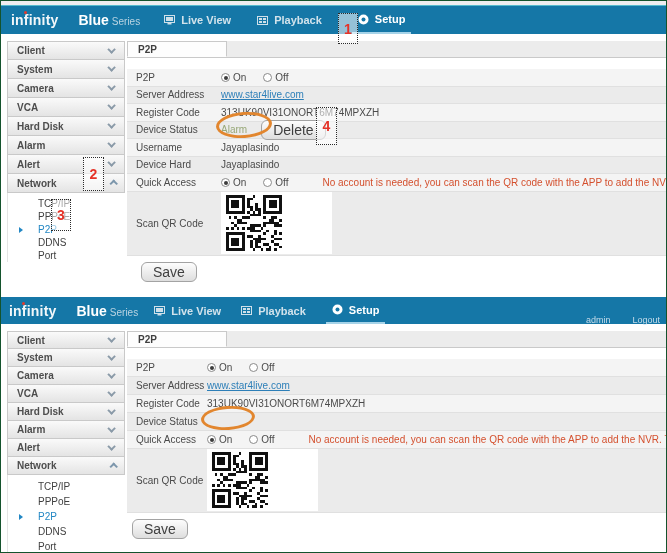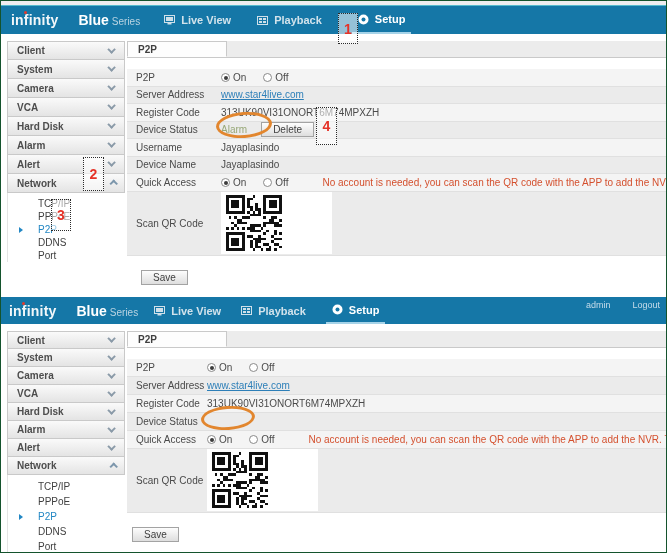--- a/index.html
+++ b/index.html
@@ -14,21 +14,21 @@
   .hdr { position:relative; height:28px; background:#1577a7; display:flex; align-items:center; }
   .logo { display:flex; align-items:baseline; margin-left:10px; white-space:nowrap; }
   .logo-main { position:relative; color:#f2f7fa; font-size:14px; font-weight:bold; letter-spacing:0.2px; }
   .logo-dot { position:absolute; top:-1px; left:13px; width:3px; height:3px; background:#e33a2c; border-radius:50%; }
   .logo-bold { color:#ffffff; font-size:14px; font-weight:bold; margin-left:20px; }
   .logo-light { color:#bad4e2; font-size:10px; margin-left:3px; }
   .nav { display:flex; align-items:center; height:100%; }
   .nav-item { display:flex; align-items:center; gap:6px; height:100%; padding:0 6px; color:#d2e3ec; font-size:11px; font-weight:bold; cursor:pointer; }
   .nav-item.active { color:#ffffff; border-bottom:2px solid #a6d3e8; }
   .nav-item svg { display:block; }
-  .session { position:absolute; top:3px; right:8px; display:flex; gap:22px; }
+  .session { position:absolute; top:18px; right:8px; display:flex; gap:22px; }
   .session span { color:#c6dcea; font-size:9px; cursor:pointer; }
 
   
   .body { display:flex; }
   .sidebar { width:126px; padding:7px 0 0 6px; flex:none; }
   .grp { display:flex; align-items:center; justify-content:space-between; width:118px; padding:0 8px 0 9px; background:linear-gradient(#fafafa,#e4e4e4); border:1px solid #c9c9c9; border-top:none; color:#4d4d4d; font-size:10px; font-weight:bold; cursor:pointer; }
   .grp.first { border-top:1px solid #c9c9c9; }
   .s1 .grp { height:19px; }
   .s2 .grp { height:18px; }
   .chev { width:6px; height:6px; border-left:2px solid #8a9aa8; border-bottom:2px solid #8a9aa8; transform:rotate(-45deg) translateY(-2px); }
@@ -51,31 +51,31 @@
   .row.odd { background:#f4f4f4; }
   .row.even { background:#ebebeb; }
   .lbl { flex:none; padding-left:9px; font-size:10px; color:#4a4a4a; }
   .s1 .lbl { width:94px; }
   .s2 .lbl { width:80px; }
   .val { display:flex; align-items:center; font-size:10px; color:#4a4a4a; overflow:hidden; }
   .radio { width:9px; height:9px; border:1px solid #8a8a8a; border-radius:50%; background:#fff; margin-right:3px; position:relative; flex:none; cursor:pointer; }
   .radio.sel::after { content:""; position:absolute; left:2px; top:2px; width:4px; height:4px; border-radius:50%; background:#3c3c3c; }
   .rlbl { margin-right:17px; }
   .link { color:#2d7fb8; text-decoration:underline; cursor:pointer; }
-  .btn { font-family:"Liberation Sans", sans-serif; font-size:10px; color:#3f3f3f; background:linear-gradient(#fdfdfd,#dedede); border:1px solid #a3a3a3; border-radius:0; padding:1px 11px; cursor:pointer; }
+  .btn { font-family:"Liberation Sans", sans-serif; font-size:14px; color:#3f3f3f; background:linear-gradient(#fdfdfd,#dedede); border:1px solid #a3a3a3; border-radius:6px; padding:1px 11px; cursor:pointer; }
   .note { font-size:10px; color:#d4502e; margin-left:17px; }
   .status-online { color:#98a878; margin-right:14px; }
   .status-off { color:#d07a2e; }
   .qr-row { align-items:flex-start; }
   .s1 .qr-row { height:64px; }
   .s2 .qr-row { height:64px; }
   .qr-row .lbl { align-self:center; }
   .qrbox { background:#fff; width:111px; height:62px; display:flex; align-items:center; justify-content:flex-start; padding-left:5px; }
   .qr { width:56px; height:56px; }
-  .savebtn { margin-top:14px; }
+  .savebtn { margin-top:6px; }
   .s1 .savebtn { margin-left:14px; }
   .s2 .savebtn { margin-left:5px; }
 
   
   .ann { position:absolute; border:1px dotted #2a2a2a; background:rgba(255,255,255,0.55); color:#e53227; font-size:14px; font-weight:bold; display:flex; align-items:center; justify-content:center; z-index:30; }
   .ellipse { position:absolute; border:3px solid #e2862e; border-radius:50%; z-index:25; transform:rotate(-4deg); }
 </style>
 </head>
 <body>
 
@@ -206,21 +206,21 @@
               <button class="btn">Delete</button>
             </div>
           </div>
           <div class="row odd">
             <div class="lbl">Username</div>
             <div class="val">
                 <span>Jayaplasindo</span>
               </div>
           </div>
           <div class="row even">
-            <div class="lbl">Device Name</div>
+            <div class="lbl">Device Hard</div>
             <div class="val">
                 <span>Jayaplasindo</span>
               </div>
           </div>
           <div class="row odd">
             <div class="lbl">Quick Access</div>
             <div class="val">
               <span class="radio sel"></span>
                 <span class="rlbl">On</span>
               <span class="radio"></span>

